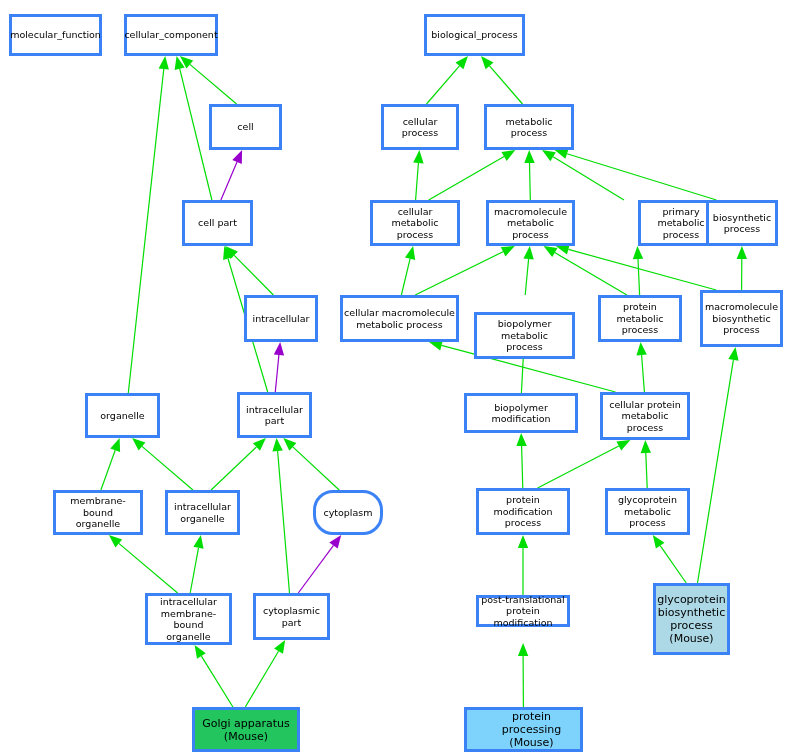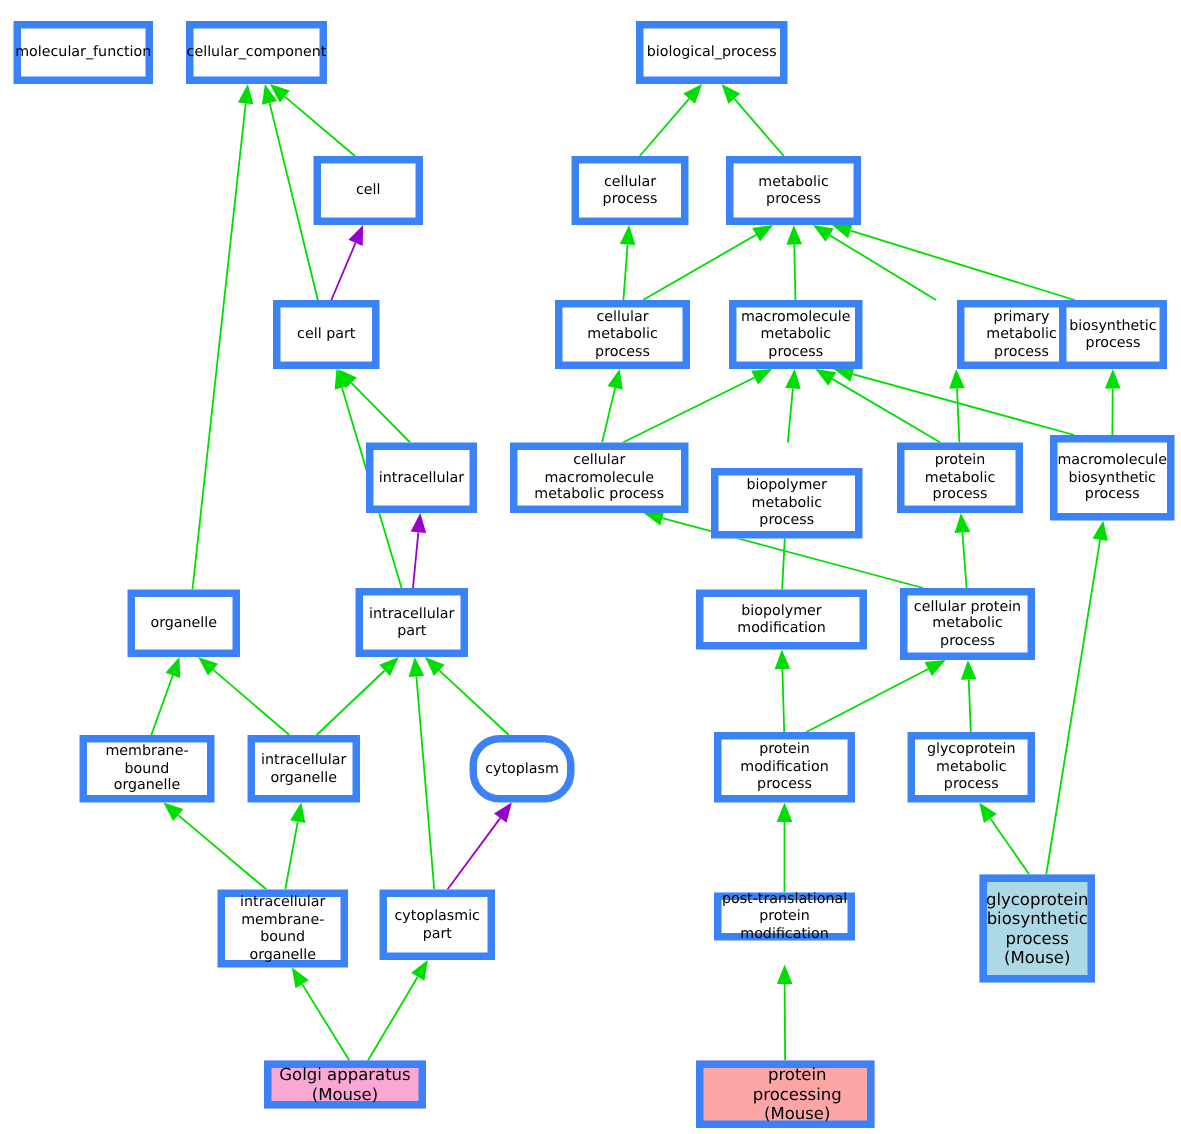--- a/index.html
+++ b/index.html
@@ -1,19 +1,19 @@
 <!DOCTYPE html>
 <html><head>
 <meta charset="utf-8">
 <style>
   html,body{margin:0;padding:0;background:#ffffff;}
   body{font-family:"DejaVu Sans", sans-serif;}
   #canvas{position:relative;width:787px;height:756px;overflow:hidden;background:#ffffff;}
   #edges{position:absolute;left:0;top:0;width:787px;height:756px;}
-  .node{position:absolute;box-sizing:border-box;border:5px solid #3b82f6;background:#ffffff;
+  .node{position:absolute;box-sizing:border-box;border:3px solid #3b82f6;background:#ffffff;
         display:flex;align-items:center;justify-content:center;text-align:center;
         font-size:9.5px;line-height:11.5px;color:#000000;white-space:pre-line;}
   .node.hl{background:#add8e6;font-size:11px;line-height:13px;}
 </style>
 </head>
 <body>
 
 <div id="canvas">
   <svg id="edges" xmlns="http://www.w3.org/2000/svg">
       <line x1="236.6" y1="104.0" x2="189.9" y2="64.4" stroke="#00dd00" stroke-width="1.2"></line>
@@ -144,18 +144,18 @@
 membrane-bound
 organelle</div>
       <div class="node" style="left: 253px; top: 593px; width: 77px; height: 47px;">cytoplasmic
 part</div>
       <div class="node" style="left: 476px; top: 595px; width: 94px; height: 32px;">post-translational
 protein modification</div>
       <div class="node hl" style="left: 653px; top: 583px; width: 77px; height: 72px; background: rgb(173, 216, 230);">glycoprotein
 biosynthetic
 process
 (Mouse)</div>
-      <div class="node hl" style="left: 176px; top: 707px; width: 108px; height: 32px; background: #f9a8d4;">Golgi apparatus
+      <div class="node hl" style="left: 192px; top: 707px; width: 108px; height: 45px; background: #22c55e;">Golgi apparatus
 (Mouse)</div>
-      <div class="node hl" style="left: 464px; top: 707px; width: 119px; height: 45px; background: #fca5a5; padding-left: 16px;">protein processing
+      <div class="node hl" style="left: 464px; top: 707px; width: 119px; height: 45px; background: #7dd3fc; padding-left: 16px;">protein processing
 (Mouse)</div>
     </div>
 </div>
 
 </body></html>

